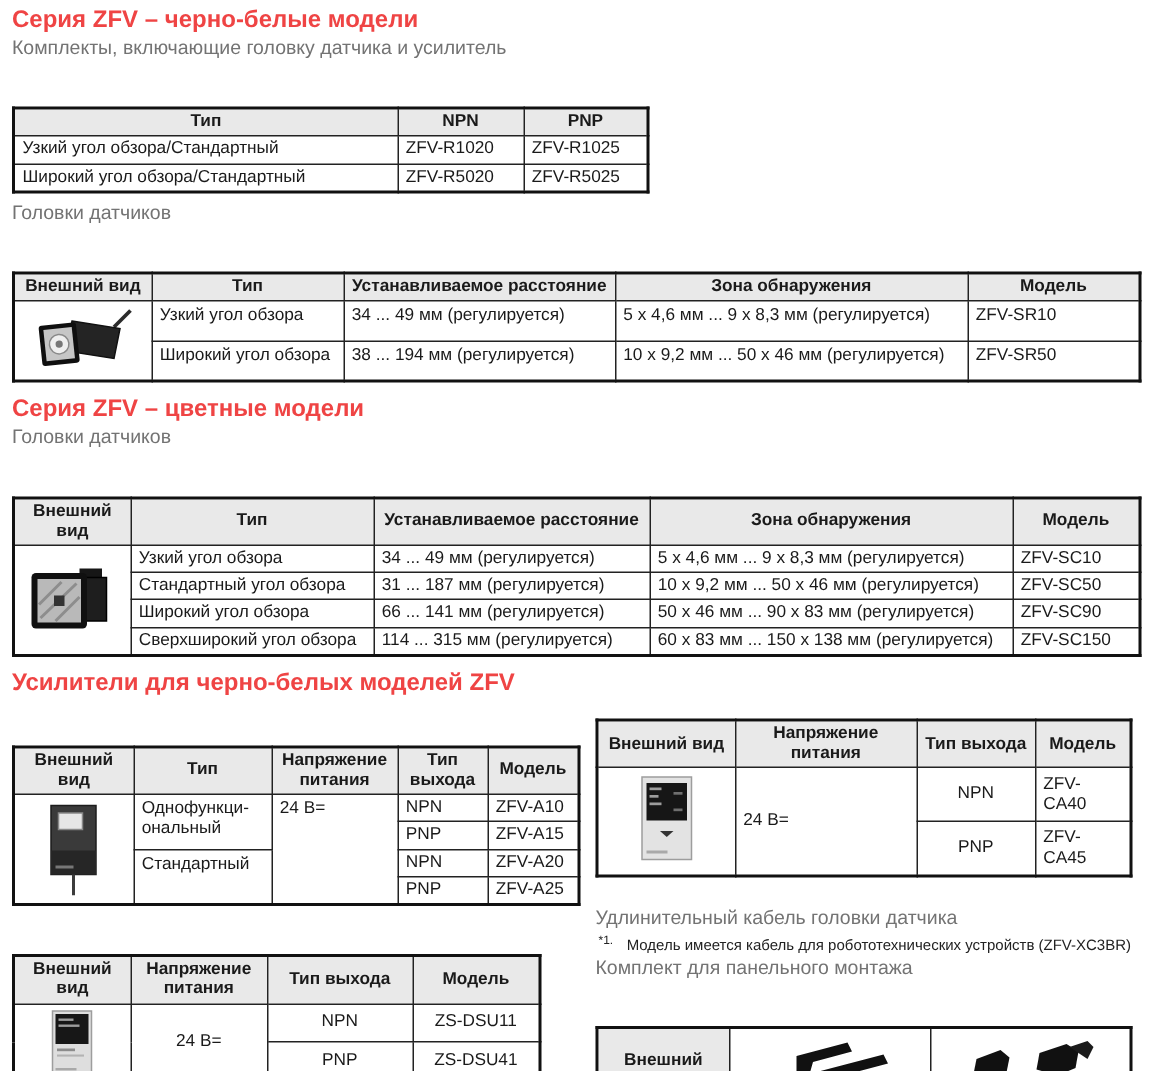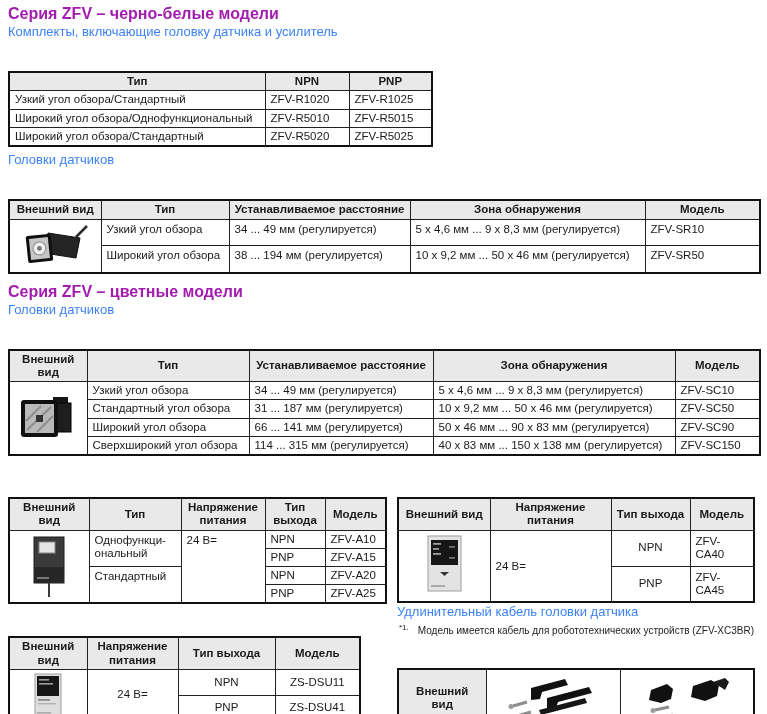--- a/index.html
+++ b/index.html
@@ -1,21 +1,21 @@
 <!DOCTYPE html>
 <html><head>
 <meta charset="utf-8">
 <style>
   * { box-sizing: border-box; }
   html,body { margin:0; padding:0; background:#fff; }
   body { width:767px; font-family:"Liberation Sans", sans-serif; color:#1a1a1a; }
   .page { padding:5px 8px 4px 8px; }
 
-  .h-main { font-size:16px; font-weight:bold; line-height:1.12; margin:0 0 2px 0; color:#a21caf; }
-  .h-sub  { font-size:13px; line-height:1.1; margin:1px 0 3px 0; color:#3b82f6; }
+  .h-main { font-size:16px; font-weight:bold; line-height:1.12; margin:0 0 2px 0; color:#ef4444; }
+  .h-sub  { font-size:13px; line-height:1.1; margin:1px 0 3px 0; color:#737373; }
   .mt8 { margin-top:9px; }
   .mt6 { margin-top:6px; }
 
   table { border-collapse:collapse; table-layout:fixed; border:2px solid #111;margin-top:32px; }
   th, td { border:1px solid #222; font-size:11.5px; line-height:1.15; padding:2px 5px; overflow:hidden; }
   th { background:#e9e9e9; font-weight:bold; text-align:center; vertical-align:middle; }
   td { text-align:left; vertical-align:middle; }
   td.top { vertical-align:top; padding-top:3px; }
   td.img { text-align:center; vertical-align:middle; padding:2px; }
   td.ctr { text-align:center; }
@@ -57,25 +57,20 @@
     <tbody>
         <tr>
       <th>Тип</th>
       <th>NPN</th>
       <th>PNP</th>
     </tr>
     <tr>
       <td>Узкий угол обзора/Стандартный</td>
       <td>ZFV-R1020</td>
       <td>ZFV-R1025</td>
-    </tr>
-    <tr>
-      <td>Широкий угол обзора/Однофункциональный</td>
-      <td>ZFV-R5010</td>
-      <td>ZFV-R5015</td>
     </tr>
     <tr>
       <td>Широкий угол обзора/Стандартный</td>
       <td>ZFV-R5020</td>
       <td>ZFV-R5025</td>
     </tr>
   </tbody>
     </table>
 
   <div class="h-sub mt6">Головки датчиков</div>
@@ -168,28 +163,29 @@
     </tr>
     <tr>
       <td>Широкий угол обзора</td>
       <td>66 ... 141 мм (регулируется)</td>
       <td>50 x 46 мм ... 90 x 83 мм (регулируется)</td>
       <td>ZFV-SC90</td>
     </tr>
     <tr>
       <td>Сверхширокий угол обзора</td>
       <td>114 ... 315 мм (регулируется)</td>
-      <td>40 x 83 мм ... 150 x 138 мм (регулируется)</td>
+      <td>60 x 83 мм ... 150 x 138 мм (регулируется)</td>
       <td>ZFV-SC150</td>
     </tr>
   </tbody>
     </table>
 
   <div class="cols mt8">
     <div class="col-l">
+      <div class="h-main">Усилители для черно-белых моделей ZFV</div>
       <table class="t-ampm">
         <colgroup>
             <col style="width:80px">
             <col style="width:92px">
             <col style="width:84px">
             <col style="width:60px">
             <col style="width:61px">
           </colgroup>
         <tbody>
             <tr>
@@ -326,20 +322,21 @@
         </tr>
 
       </tbody>
         </table>
     </div>
 
     <div class="col-r">
       <div class="h-sub">Удлинительный кабель головки датчика</div>
       <div class="footnote"><sup>*1.</sup><span>Модель имеется кабель для робототехнических устройств (ZFV-XC3BR)</span></div>
 
+      <div class="h-sub">Комплект для панельного монтажа</div>
       <table class="t-kit">
         <colgroup>
             <col style="width:88px">
             <col style="width:134px">
             <col style="width:134px">
           </colgroup>
         <tbody>
             <tr>
           <th style="height:56px;">Внешний вид</th>
           <td class="img">

